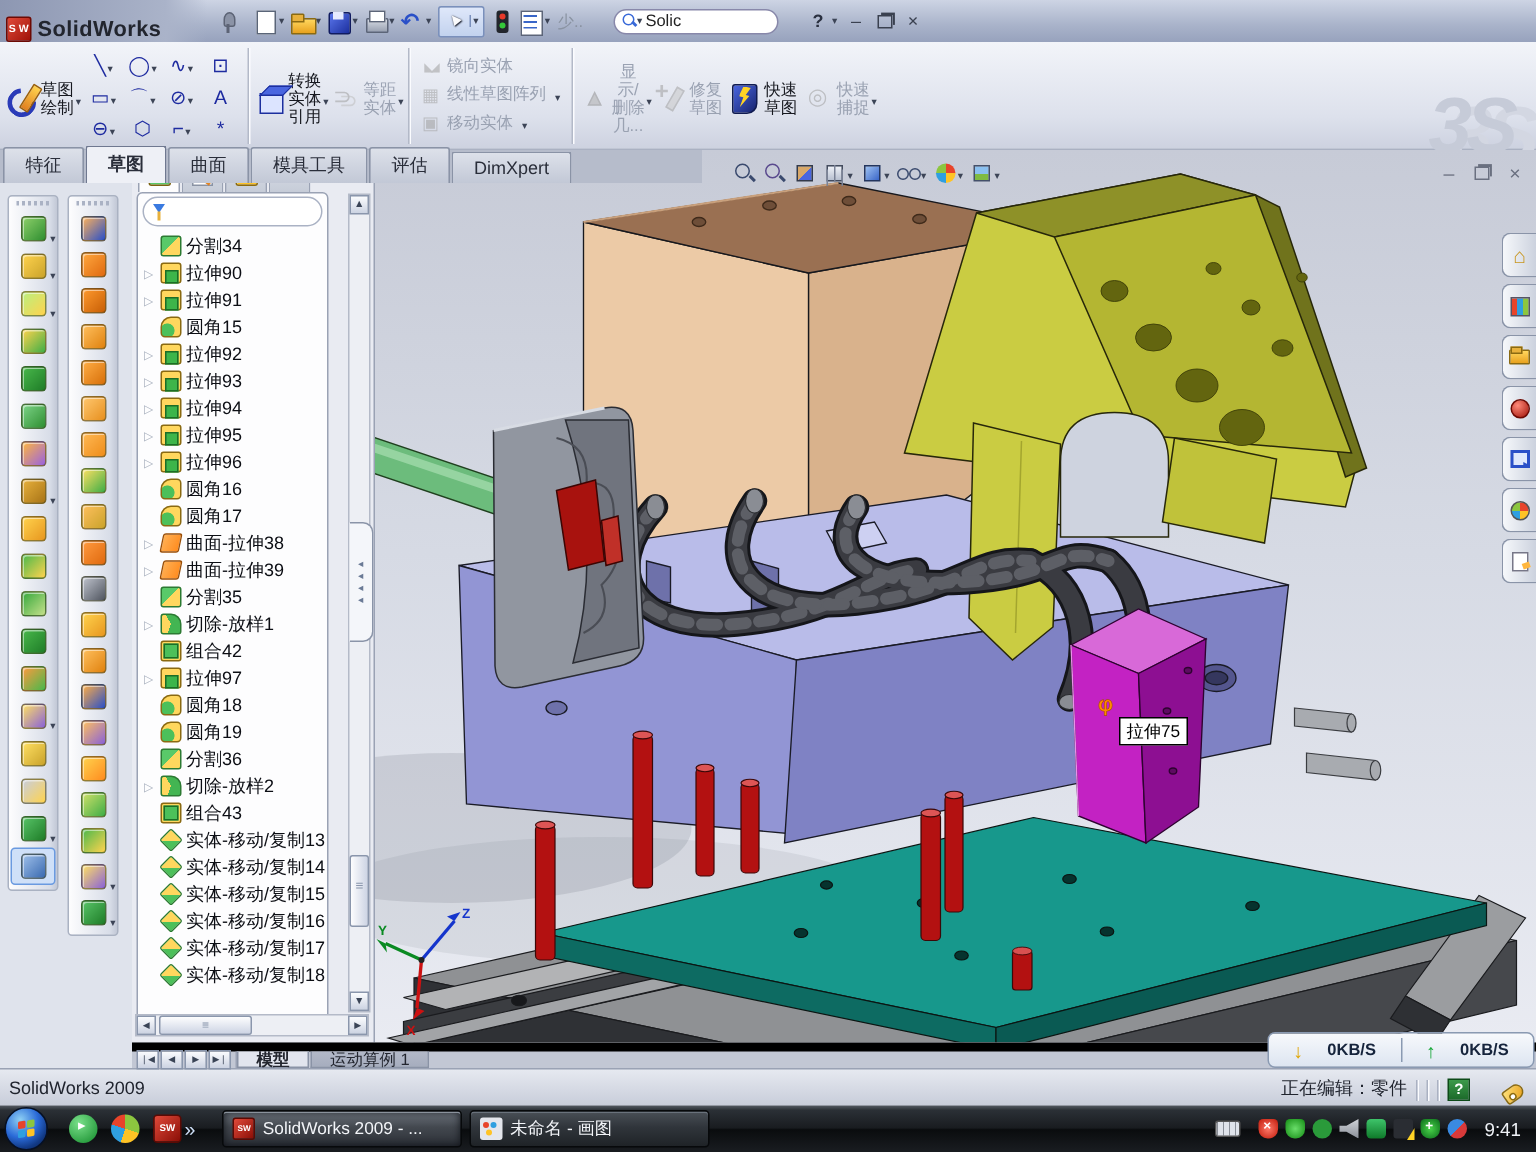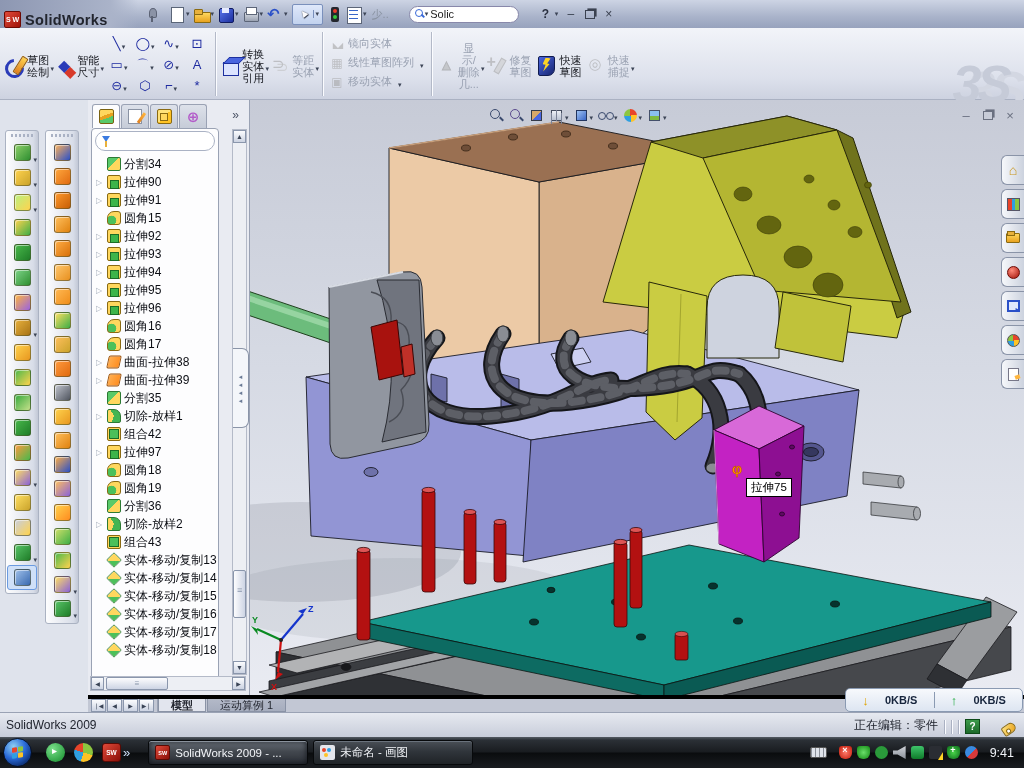--- a/index.html
+++ b/index.html
@@ -173,21 +173,21 @@
 .tpc3::before{content:"";position:absolute;left:0;top:-3px;width:6px;height:3px;background:#e8b13c;border:1px solid #8a6a12}
 .tpc4{width:13px;height:13px;border-radius:50%;background:radial-gradient(circle at 35% 30%,#ff8a7a,#a01208);border:1px solid #6d0a04}
 .tpc5{width:13px;height:12px;border:2px solid #2a50c8;background:#dfe8fc;position:relative}
 .tpc5::after{content:"▸";position:absolute;right:-2px;bottom:-4px;color:#2a50c8;font-size:8px}
 .tpc6{width:13px;height:13px;border-radius:50%;background:conic-gradient(#e8442a 0 25%,#ffc325 0 50%,#2f9fe0 0 75%,#8cc63f 0);border:1px solid #555}
 .tpc7{width:11px;height:13px;background:#fff;border:1px solid #778;position:relative}
 .tpc7::after{content:"";position:absolute;right:-2px;bottom:1px;width:5px;height:4px;background:#ffb63e;transform:rotate(-20deg)}
 .tooltip{position:absolute;left:496px;top:378px;background:#ffffff;border:1px solid #000;font-size:11.5px;color:#000;padding:1px 4px;z-index:5;white-space:nowrap}
 
 
-.bottomtabs{position:absolute;left:88px;top:695px;width:936px;height:17px;background:#c2c7d4;border-top:4px solid #000000;display:flex;align-items:stretch;z-index:6}
+.bottomtabs{position:absolute;left:88px;top:695px;width:936px;height:17px;background:#c2c7d4;border-top:6px solid #000000;display:flex;align-items:stretch;z-index:6}
 .navbtns{display:flex;align-items:center;gap:1px;padding:0 3px;border-right:1px solid #9aa2b4}
 .nb{width:15px;height:13px;background:linear-gradient(#fbfcfe,#ccd3e2);border:1px solid #8a96ac;font-size:6px;color:#3a4456;display:flex;align-items:center;justify-content:center}
 .nb.b1::before{content:"❘◀"}.nb.b2::before{content:"◀"}.nb.b3::before{content:"▶"}.nb.b4::before{content:"▶❘"}
 #modelTabs{display:flex;align-items:stretch}
 .mtab{font-size:11px;color:#23262f;padding:1px 12px 0;background:linear-gradient(#b3b9c8,#a6adbe);border:1px solid #8a93a6;border-top:none;margin-right:1px;display:flex;align-items:center}
 .mtab.active{background:#e2e5ee;font-weight:bold}
 
 
 .statusbar{position:absolute;left:0;top:712px;width:1024px;height:25px;background:linear-gradient(180deg,#e6e9f0,#c8cdda);border-top:1px solid #9aa2b4;display:flex;align-items:center;font-size:12px;color:#20242e;z-index:5}
 .sb-left{padding-left:6px}
@@ -287,25 +287,20 @@
       <span class="winbtn">×</span>
     </div>
   </div>
 
   <div class="cmdbar">
     <div class="bigbtn">
       <div class="cmic ic-sketch"></div>
       <div class="blbl">草图绘制</div>
       <div class="bdrp drp"></div>
     </div>
-    <div class="bigbtn">
-      <div class="cmic ic-smartdim"></div>
-      <div class="blbl">智能尺寸</div>
-      <div class="bdrp drp"></div>
-    </div>
     <div class="grid4" id="sketchGrid">
         <div class="gcell">
           <span class="gg">╲</span>
           <span class="gdrp drp"></span>
         </div>
         <div class="gcell">
           <span class="gg">◯</span>
           <span class="gdrp drp"></span>
         </div>
         <div class="gcell">
@@ -392,20 +387,28 @@
         </div>
         <div class="bigbtn dis">
           <div class="cmic ic-snap"></div>
           <div class="blbl">快速捕捉</div>
           <div class="bdrp drp"></div>
         </div>
       </div>
     <div class="watermark">3S</div>
   </div>
 
+  <div class="tabsrow" id="cmdTabs">
+      <div class="ctab">特征</div>
+      <div class="ctab active">草图</div>
+      <div class="ctab">曲面</div>
+      <div class="ctab">模具工具</div>
+      <div class="ctab">评估</div>
+      <div class="ctab">DimXpert</div>
+    </div>
 
   <div class="ltbzone">
     <div class="ltb" id="ltbA">
         <div class="ltb-item">
           <span class="ltb-ic" style="background: linear-gradient(135deg, rgb(142, 208, 106), rgb(47, 143, 49));"></span>
           <span class="ldrp drp"></span>
         </div>
         <div class="ltb-item">
           <span class="ltb-ic" style="background: linear-gradient(135deg, rgb(255, 211, 78), rgb(202, 163, 43));"></span>
           <span class="ldrp drp"></span>

